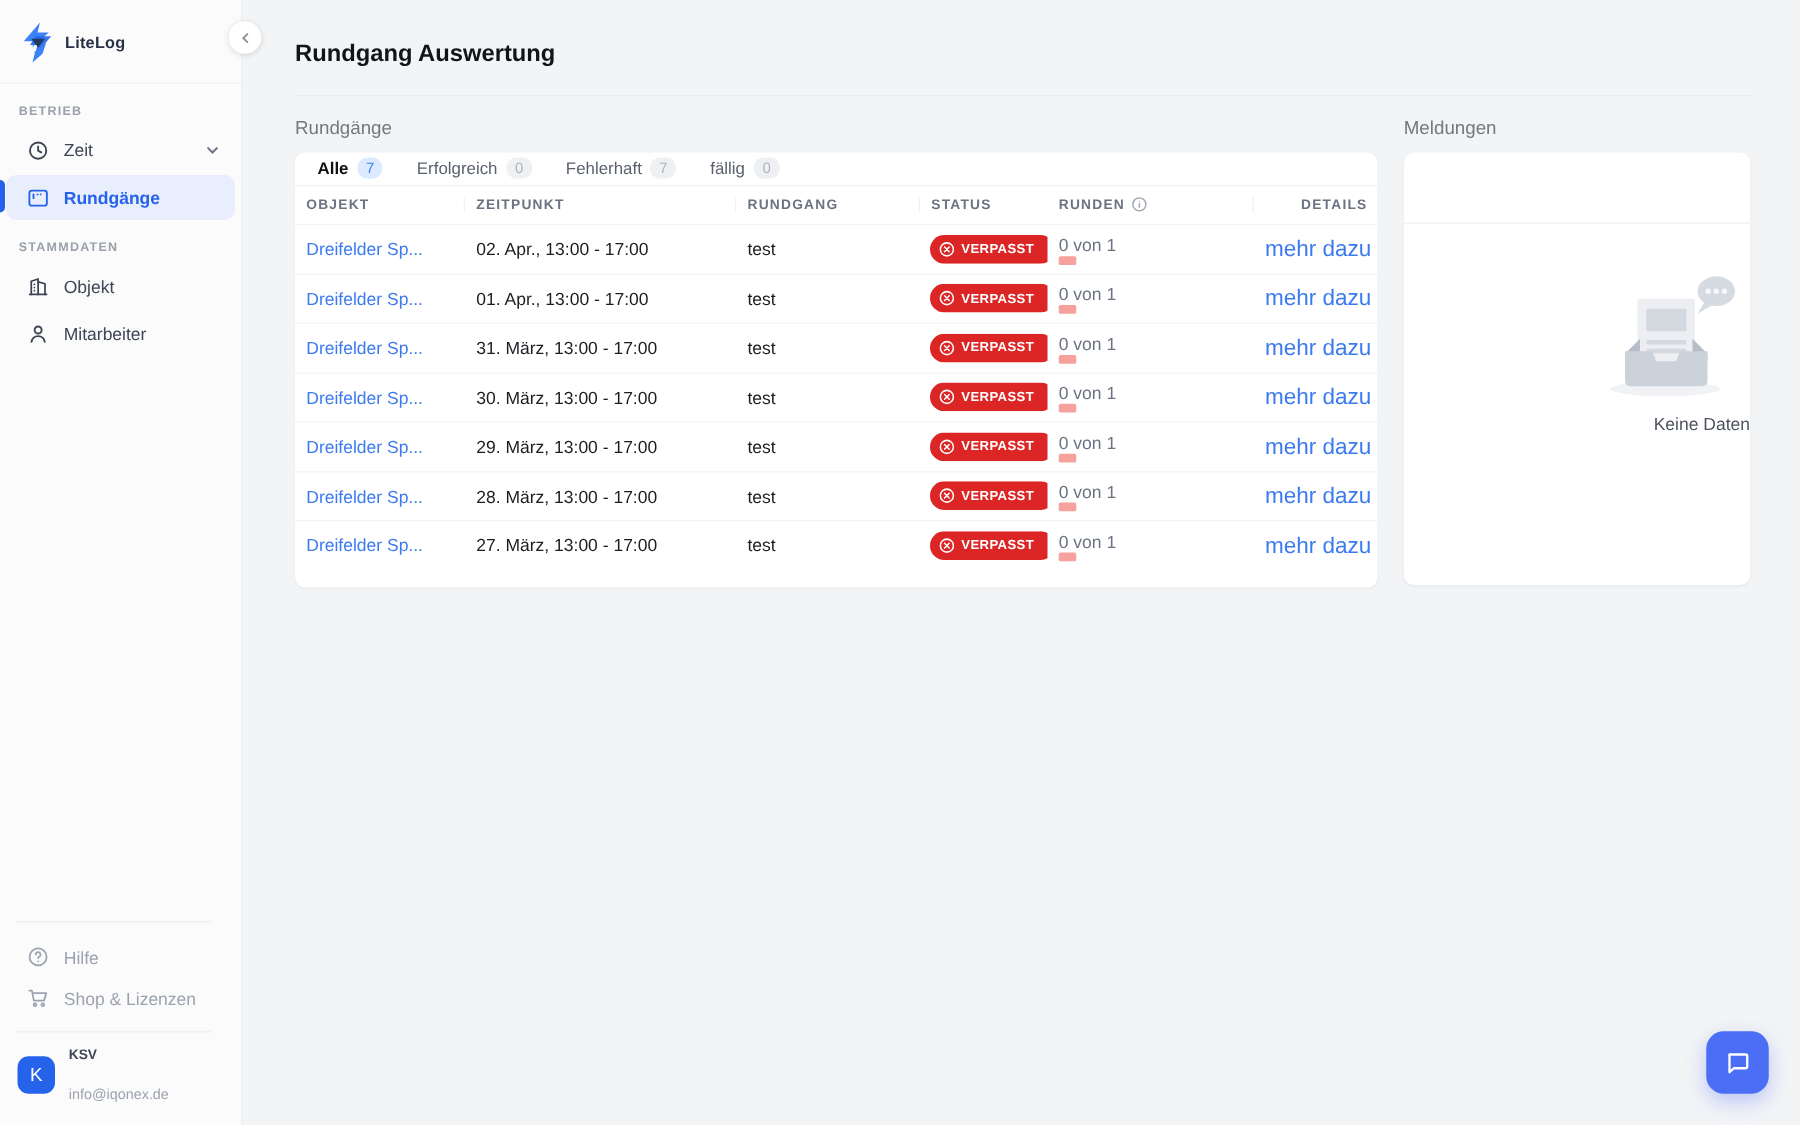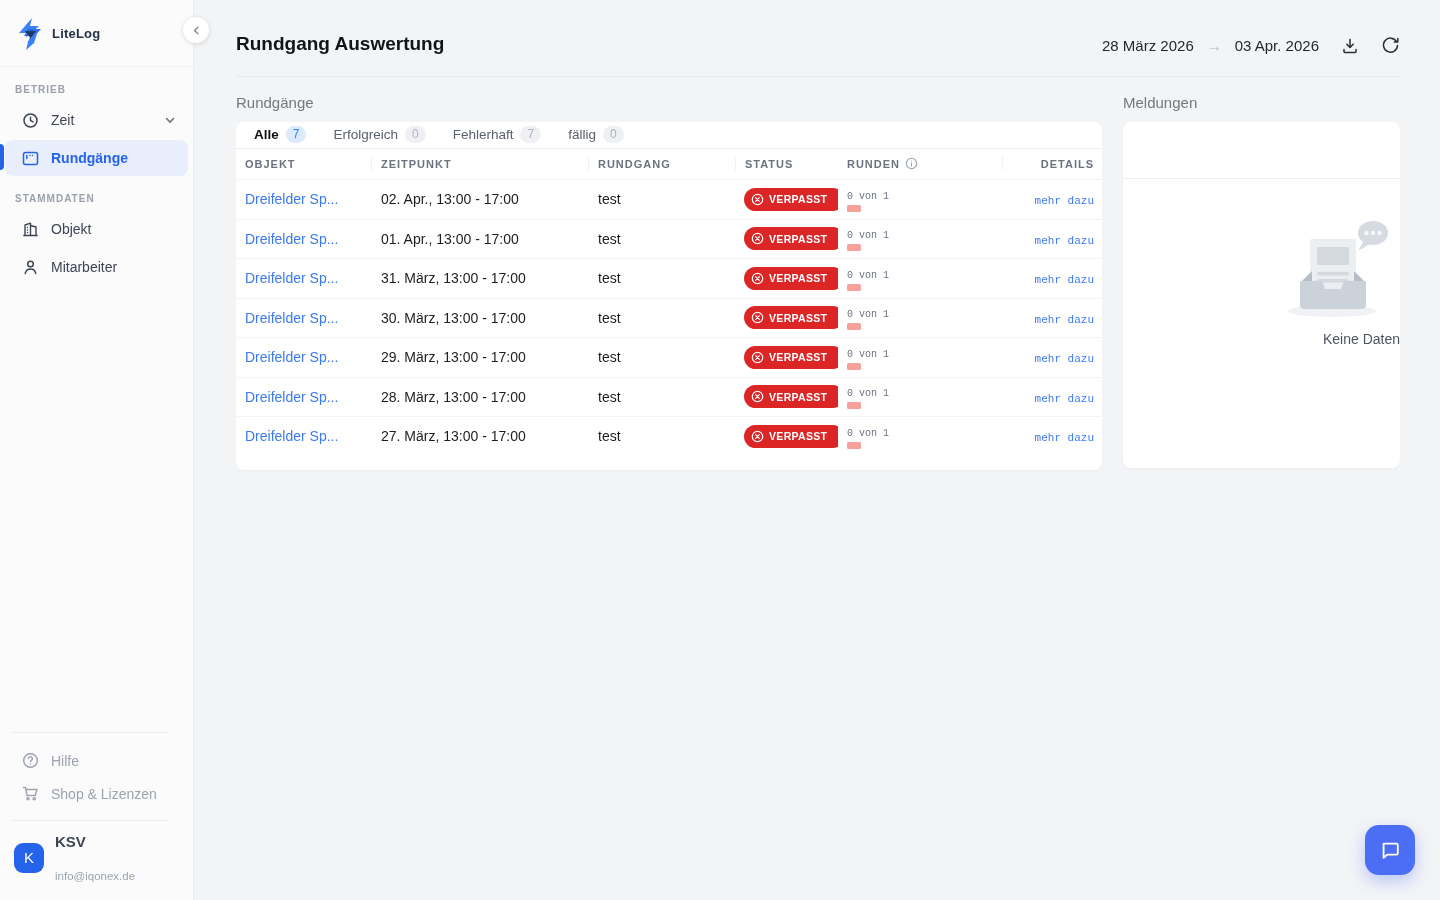--- a/index.html
+++ b/index.html
@@ -17,21 +17,21 @@
   .side-item { position:relative; display:flex; align-items:center; gap:12px; height:36px; margin:2px 5px; padding:0 12px 0 17px; border-radius:8px; font-size:14px; color:#3d4554; cursor:pointer; }
   .side-item .grow { flex:1; }
   .side-item.active { background:#e8eefb; color:#2563eb; font-weight:700; }
   .active-bar { position:absolute; left:0; top:144px; width:4px; height:26px; background:#2563eb; border-radius:0 4px 4px 0; }
   .side-icon { width:17px; height:17px; flex:none; }
   .side-bottom { position:absolute; left:0; right:12px; bottom:0; padding-bottom:14px; }
   .side-div { height:1px; background:#ebedf0; margin:0 12px; }
   .side-item.dim { color:#9ca3af; height:31px; }
   .user-row { display:flex; align-items:center; gap:11px; padding:12px 14px 4px 14px; cursor:pointer; }
   .avatar { width:30px; height:30px; border-radius:9px; background:#2563eb; color:#fff; display:flex; align-items:center; justify-content:center; font-size:15px; }
-  .user-name { font-size:15px; font-weight:700; color:#3f4653; }
+  .user-name { font-size:11px; font-weight:700; color:#3f4653; }
   .user-email { font-size:11.5px; color:#9ca3af; margin-top:20px; }
 
   
   .main { position:absolute; left:194px; right:0; top:0; bottom:0; }
   .main-header { display:flex; align-items:flex-end; justify-content:space-between; margin:0 40px 0 42px; padding:33px 0 21px 0; border-bottom:1px solid #e8eaee; }
   .page-title { font-size:19px; font-weight:700; color:#131417; }
   .header-right { display:flex; align-items:center; gap:22px; }
   .date-range { display:flex; align-items:center; gap:13px; font-size:15px; color:#25272c; cursor:pointer; }
   .date-arrow { color:#b3b8bf; }
   .icon-btn { cursor:pointer; }
@@ -53,24 +53,24 @@
   .thead, .trow { display:grid; grid-template-columns:136px 217px 147px 102px 165px auto; align-items:center; }
   .thead { padding:8px 0 9px 0; }
   .th { font-size:11px; font-weight:700; letter-spacing:.09em; color:#6b7280; text-transform:uppercase; padding-left:9px; display:flex; align-items:center; gap:5px; }
   .th.sep { box-shadow:inset -1px 0 0 #f0f1f4; }
   .th-details { text-align:right; justify-content:flex-end; padding-right:8px; }
   .trow { height:39.5px; border-top:1px solid #f2f3f5; }
   .td { padding-left:9px; font-size:14px; color:#1b1d21; white-space:nowrap; }
   .td a.objekt { color:#3c7af0; }
   .td-status { overflow:hidden; padding-left:8px; }
   .badge { display:inline-flex; align-items:center; gap:5px; background:#dc2626; color:#fff; font-size:10.5px; font-weight:700; letter-spacing:.03em; padding:0 10px 0 7px; height:23px; border-radius:12px; white-space:nowrap; min-width:100px; }
-  .td-runden { font-size:10px; color:#6b7280; line-height:15px; padding-top:2px;font-family:Liberation Mono, monospace; }
+  .td-runden { font-size:14px; color:#6b7280; line-height:15px; padding-top:2px; }
   .mini-bar { width:14px; height:7px; background:#f6a19b; border-radius:1.5px; margin-top:1px; }
   .td-details { text-align:right; padding-right:8px; }
-  .td-details a { color:#3c7af0; font-size:11px;font-family:Liberation Mono, monospace; }
+  .td-details a { color:#3c7af0; font-size:18px; }
   .table-bottom { height:14px; }
 
   
   .meld-card { height:346px; display:flex; flex-direction:column; }
   .meld-head { height:57px; border-bottom:1px solid #edeff2; flex:none; }
   .meld-body { flex:1; display:flex; flex-direction:column; align-items:flex-end; padding-top:36px; }
   .empty-text { font-size:14px; color:#4e545e; margin-top:12px; }
 
   
   .chat-btn { position:absolute; right:25px; bottom:25px; width:50px; height:50px; border-radius:14px; background:#4c6ef5; box-shadow:0 6px 16px rgba(76,110,245,.35); display:flex; align-items:center; justify-content:center; cursor:pointer; z-index:10; }
@@ -166,40 +166,20 @@
 <div class="collapse-btn">
   <svg width="11" height="11" viewBox="0 0 12 12" fill="none" stroke="#8b919b" stroke-width="1.7" stroke-linecap="round">
       <path d="M7.5 2.5 L4 6 L7.5 9.5"></path>
     </svg>
 </div>
 
 <div class="main">
 
   <div class="main-header">
     <div class="page-title">Rundgang Auswertung</div>
-    <div class="header-right">
-      <div class="date-range">
-        <span>28 März 2026</span>
-        <span class="date-arrow">→</span>
-        <span>03 Apr. 2026</span>
-      </div>
-      <span class="icon-btn">
-        <svg width="18" height="18" viewBox="0 0 18 18" fill="none" stroke="#2b2d33" stroke-width="1.5" stroke-linecap="round" stroke-linejoin="round">
-          <path d="M9 2.5 v7.5"></path>
-            <path d="M5.8 7.2 L9 10.4 L12.2 7.2"></path>
-            <path d="M3 12.5 v2 a1 1 0 0 0 1 1 h10 a1 1 0 0 0 1-1 v-2"></path>
-        </svg>
-      </span>
-      <span class="icon-btn">
-        <svg width="19" height="19" viewBox="0 0 19 19" fill="none" stroke="#2b2d33" stroke-width="1.5" stroke-linecap="round" stroke-linejoin="round">
-          <path d="M15.5 5.5 A7 7 0 1 0 16.5 9.5"></path>
-            <path d="M16.8 2.5 v3.5 h-3.5"></path>
-        </svg>
-      </span>
-    </div>
   </div>
 
   <div class="content">
 
     <div class="col-left">
       <div class="section-label">Rundgänge</div>
 
       <div class="card">
         <div class="tabs">
           <div class="tab active">

